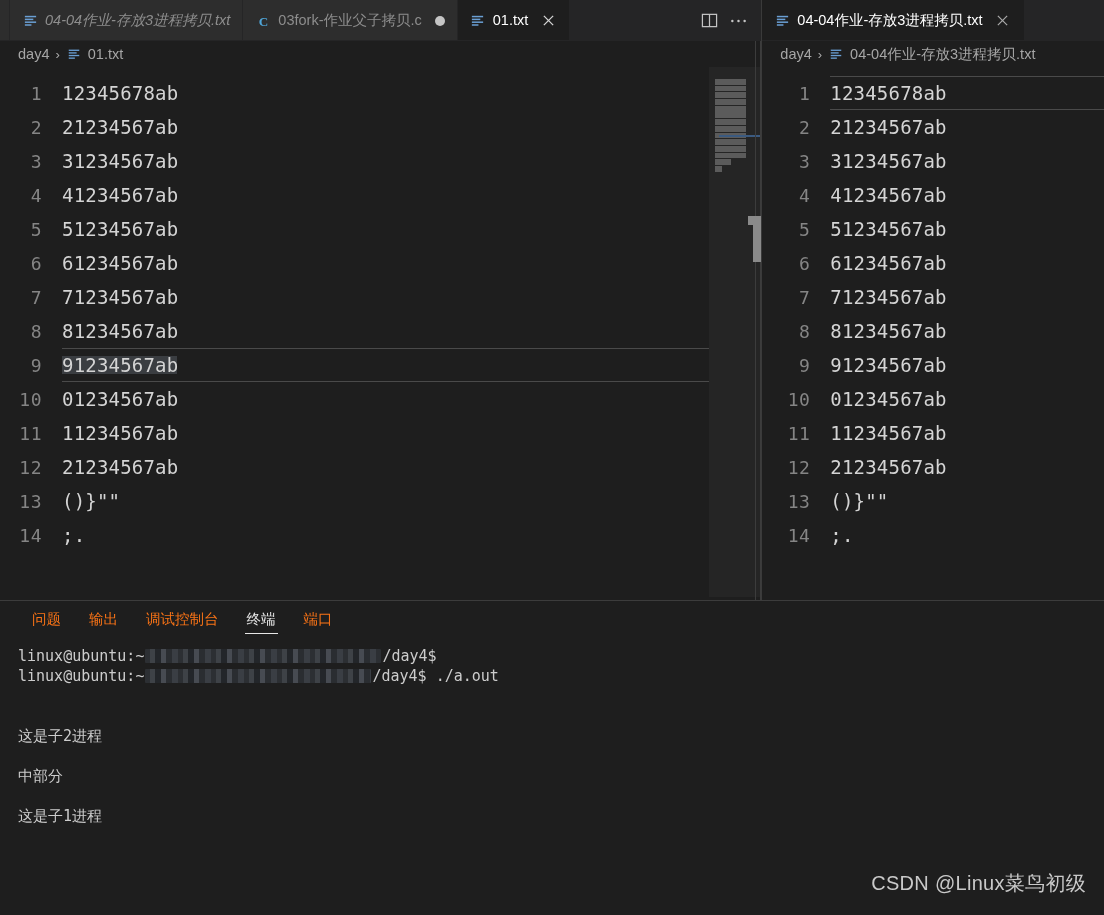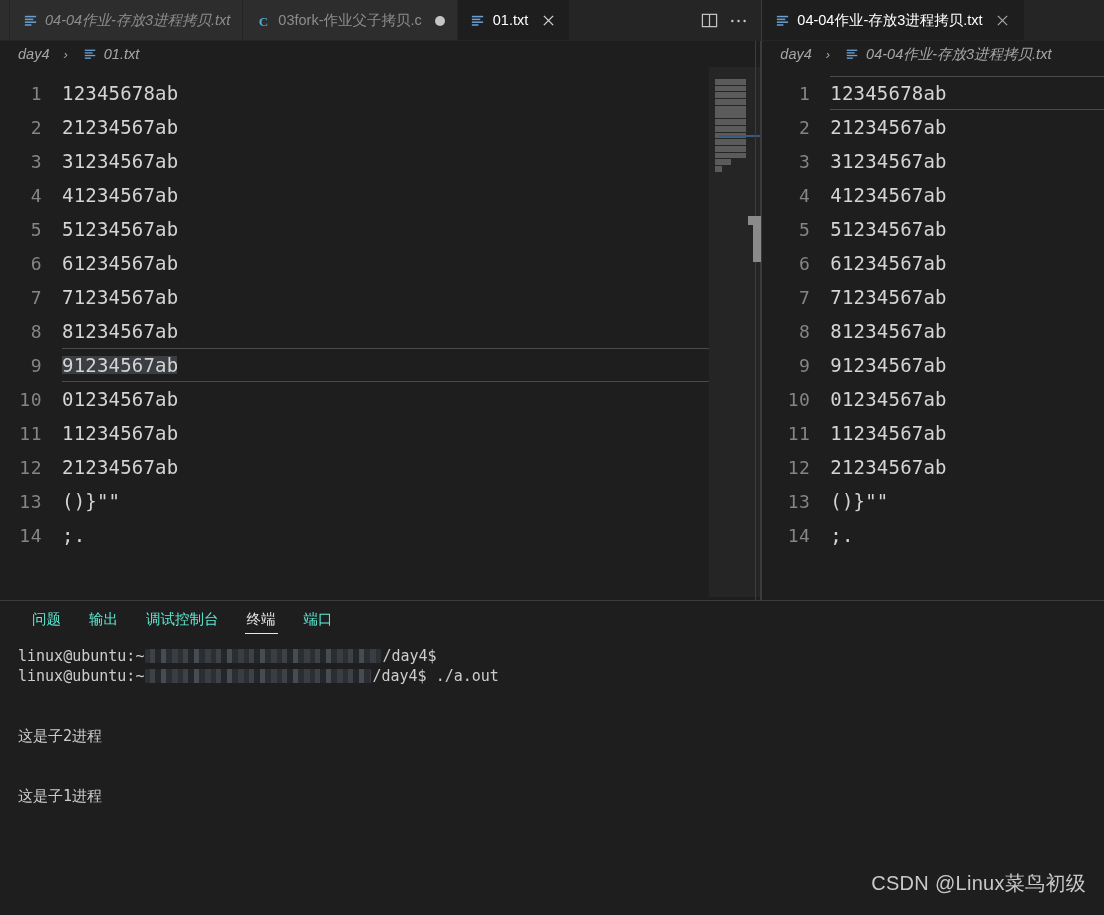--- a/index.html
+++ b/index.html
@@ -98,25 +98,24 @@
     padding: 0 14px 0 10px;
     background: #252526;
   }
   .act-icon { color: #c5c5c5; display: inline-flex; align-items:center; justify-content:center;}
 
   
   .breadcrumbs {
     height: 26px; min-height: 26px;
     display: flex; align-items: center;
     padding-left: 18px;
-    gap: 14px;
+    gap: 6px;
     background: #1e1e1e;
     color: #a9a9a9;
     font-size: 14.5px;
-    font-style: italic;
   }
   .crumb { display: inline-flex; align-items: center; gap: 6px; }
   .crumb-sep { color: #a9a9a9; font-size: 13px; }
   .crumb-txt { color: #a6a6a6; }
   .group-right .breadcrumbs { padding-left: 18px; }
 
   
   .code-area {
     flex: 1 1 auto;
     position: relative;
@@ -244,21 +243,21 @@
     height: 37px;
     min-height: 37px;
     display: flex;
     flex-direction: row;
     align-items: center;
     gap: 0px;
     padding-left: 18px;
     background: #1e1e1e;
   }
   .ptab {
-    color: #5eead4;
+    color: #f97316;
     font-size: 14.5px;
     padding: 0 14px;
     height: 35px;
     display: inline-flex;
     align-items: center;
     position: relative;
     font-family: "Liberation Sans", "DejaVu Sans", sans-serif;
   }
   .ptab.active { color: #e7e7e7; }
   .ptab.active::after {
@@ -611,20 +610,21 @@
         <div class="ptab active">终端</div>
         <div class="ptab">端口</div>
       </div>
     <div class="terminal" id="terminal">
         <div class="tline"><span>linux@ubuntu:~</span><span class="redact" style="width: 236px;"></span><span>/day4$</span></div>
         <div class="tline"><span>linux@ubuntu:~</span><span class="redact" style="width: 226px;"></span><span>/day4$</span><span> ./a.out</span></div>
         <div class="tline blank">&nbsp;</div>
         <div class="tline blank">&nbsp;</div>
         <div class="tline">这是子2进程</div>
         <div class="tline blank">&nbsp;</div>
+        <div class="tline">中部分</div>
         <div class="tline blank">&nbsp;</div>
         <div class="tline">这是子1进程</div>
         <div class="tline blank">&nbsp;</div>
       </div>
     <div class="watermark">CSDN @Linux菜鸟初级</div>
   </div>
 
 </div>
 
 </body></html>

